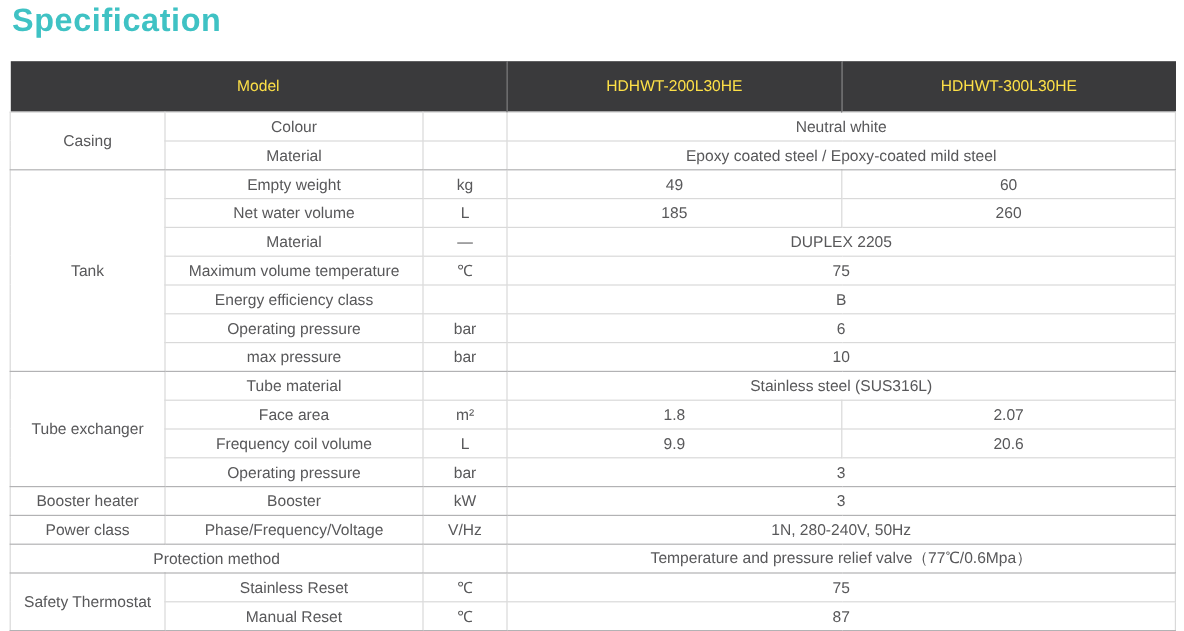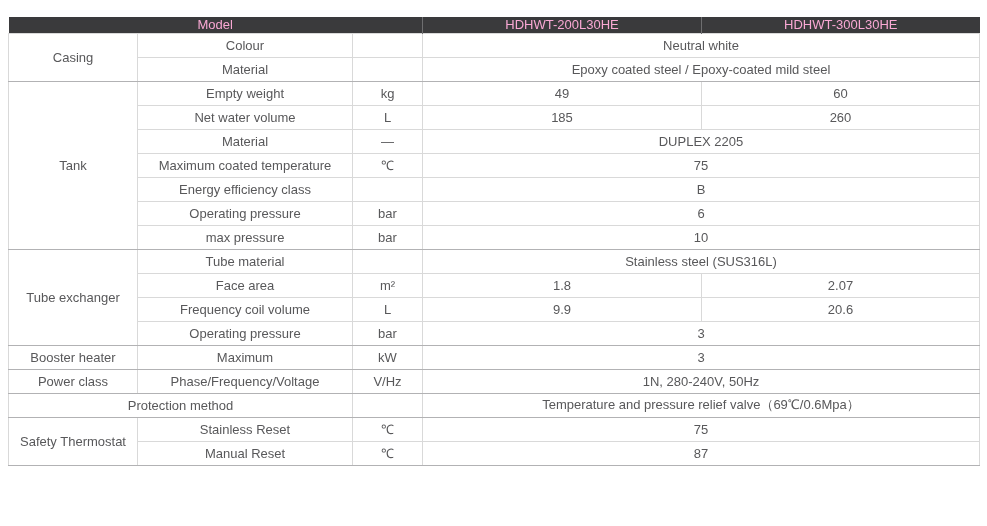--- a/index.html
+++ b/index.html
@@ -29,23 +29,23 @@
     font-size: 13px;
     color: #58585a;
   }
   col.c-cat  { width: 129px; }
   col.c-par  { width: 215px; }
   col.c-unit { width: 70px; }
   col.c-v1   { width: 279px; }
   col.c-v2   { width: 278px; }
   thead th {
     background: #3a3a3c;
-    color: #f9a8d4;
+    color: #fde047;
     font-weight: 400;
-    height: 16px;
+    height: 42px;
     border: none;
     border-left: 1px solid #6e6e70;
     padding: 0 4px;
     text-align: center;
   }
   thead th:first-child { border-left: none; }
   tbody td {
     border: 1px solid #d9d9d9;
     height: 24px;
     padding: 0 6px;
@@ -56,20 +56,21 @@
     overflow: hidden;
   }
   tr.gt > td { border-top-color: #b2b2b4; }
   td.gb { border-bottom-color: #b2b2b4; }
 </style>
 </head>
 <body>
 
 <div class="page">
 
+  <h1 class="page-title">Specification</h1>
 
   <div class="spec-table-wrap">
     <table class="spec">
       <colgroup>
         <col class="c-cat">
           <col class="c-par">
           <col class="c-unit">
           <col class="c-v1">
           <col class="c-v2">
       </colgroup>
@@ -104,21 +105,21 @@
           <td>L</td>
           <td>185</td>
           <td>260</td>
         </tr>
         <tr>
           <td>Material</td>
           <td>—</td>
           <td colspan="2">DUPLEX 2205</td>
         </tr>
         <tr>
-          <td>Maximum coated temperature</td>
+          <td>Maximum volume temperature</td>
           <td>℃</td>
           <td colspan="2">75</td>
         </tr>
         <tr>
           <td>Energy efficiency class</td>
           <td></td>
           <td colspan="2">B</td>
         </tr>
         <tr>
           <td>Operating pressure</td>
@@ -148,34 +149,34 @@
           <td>9.9</td>
           <td>20.6</td>
         </tr>
         <tr>
           <td class="gb">Operating pressure</td>
           <td class="gb">bar</td>
           <td colspan="2" class="gb">3</td>
         </tr>
         <tr class="gt">
           <td class="gb">Booster heater</td>
-          <td class="gb">Maximum</td>
+          <td class="gb">Booster</td>
           <td class="gb">kW</td>
           <td colspan="2" class="gb">3</td>
         </tr>
         <tr class="gt">
           <td class="gb">Power class</td>
           <td class="gb">Phase/Frequency/Voltage</td>
           <td class="gb">V/Hz</td>
           <td colspan="2" class="gb">1N, 280-240V, 50Hz</td>
         </tr>
         <tr class="gt">
           <td colspan="2" class="gb">Protection method</td>
           <td class="gb"></td>
-          <td colspan="2" class="gb">Temperature and pressure relief valve（69℃/0.6Mpa）</td>
+          <td colspan="2" class="gb">Temperature and pressure relief valve（77℃/0.6Mpa）</td>
         </tr>
         <tr class="gt">
           <td rowspan="2" class="gb">Safety Thermostat</td>
           <td>Stainless Reset</td>
           <td>℃</td>
           <td colspan="2">75</td>
         </tr>
         <tr>
           <td class="gb">Manual Reset</td>
           <td class="gb">℃</td>

